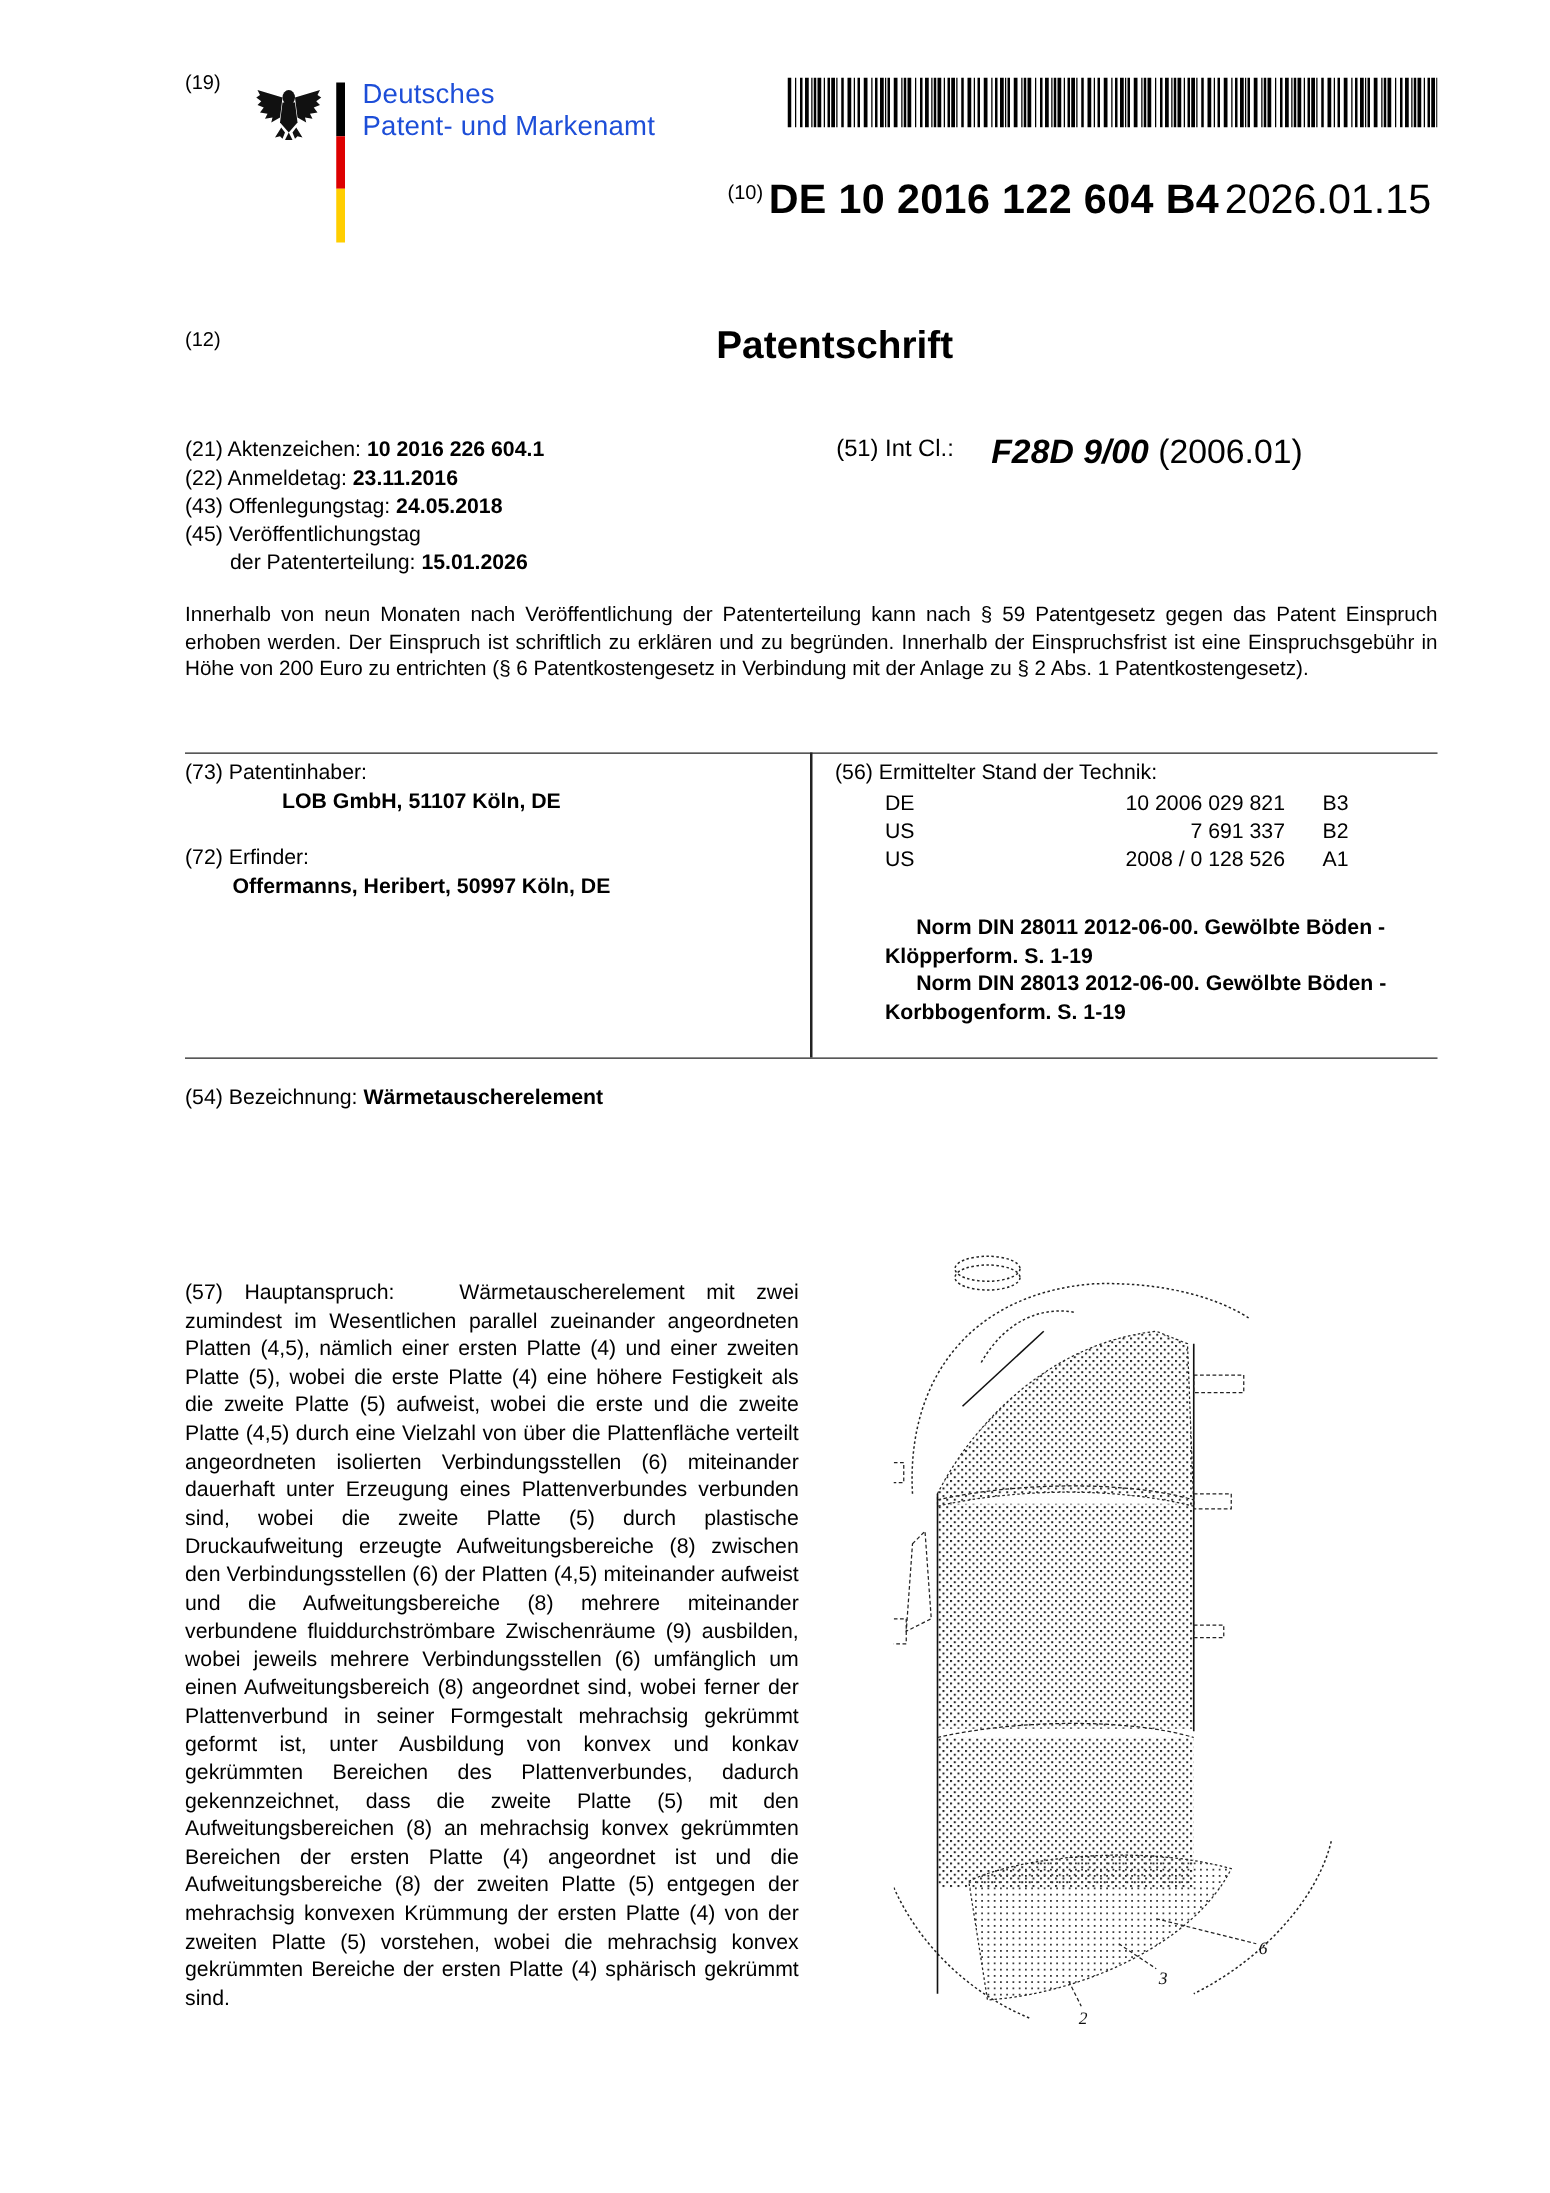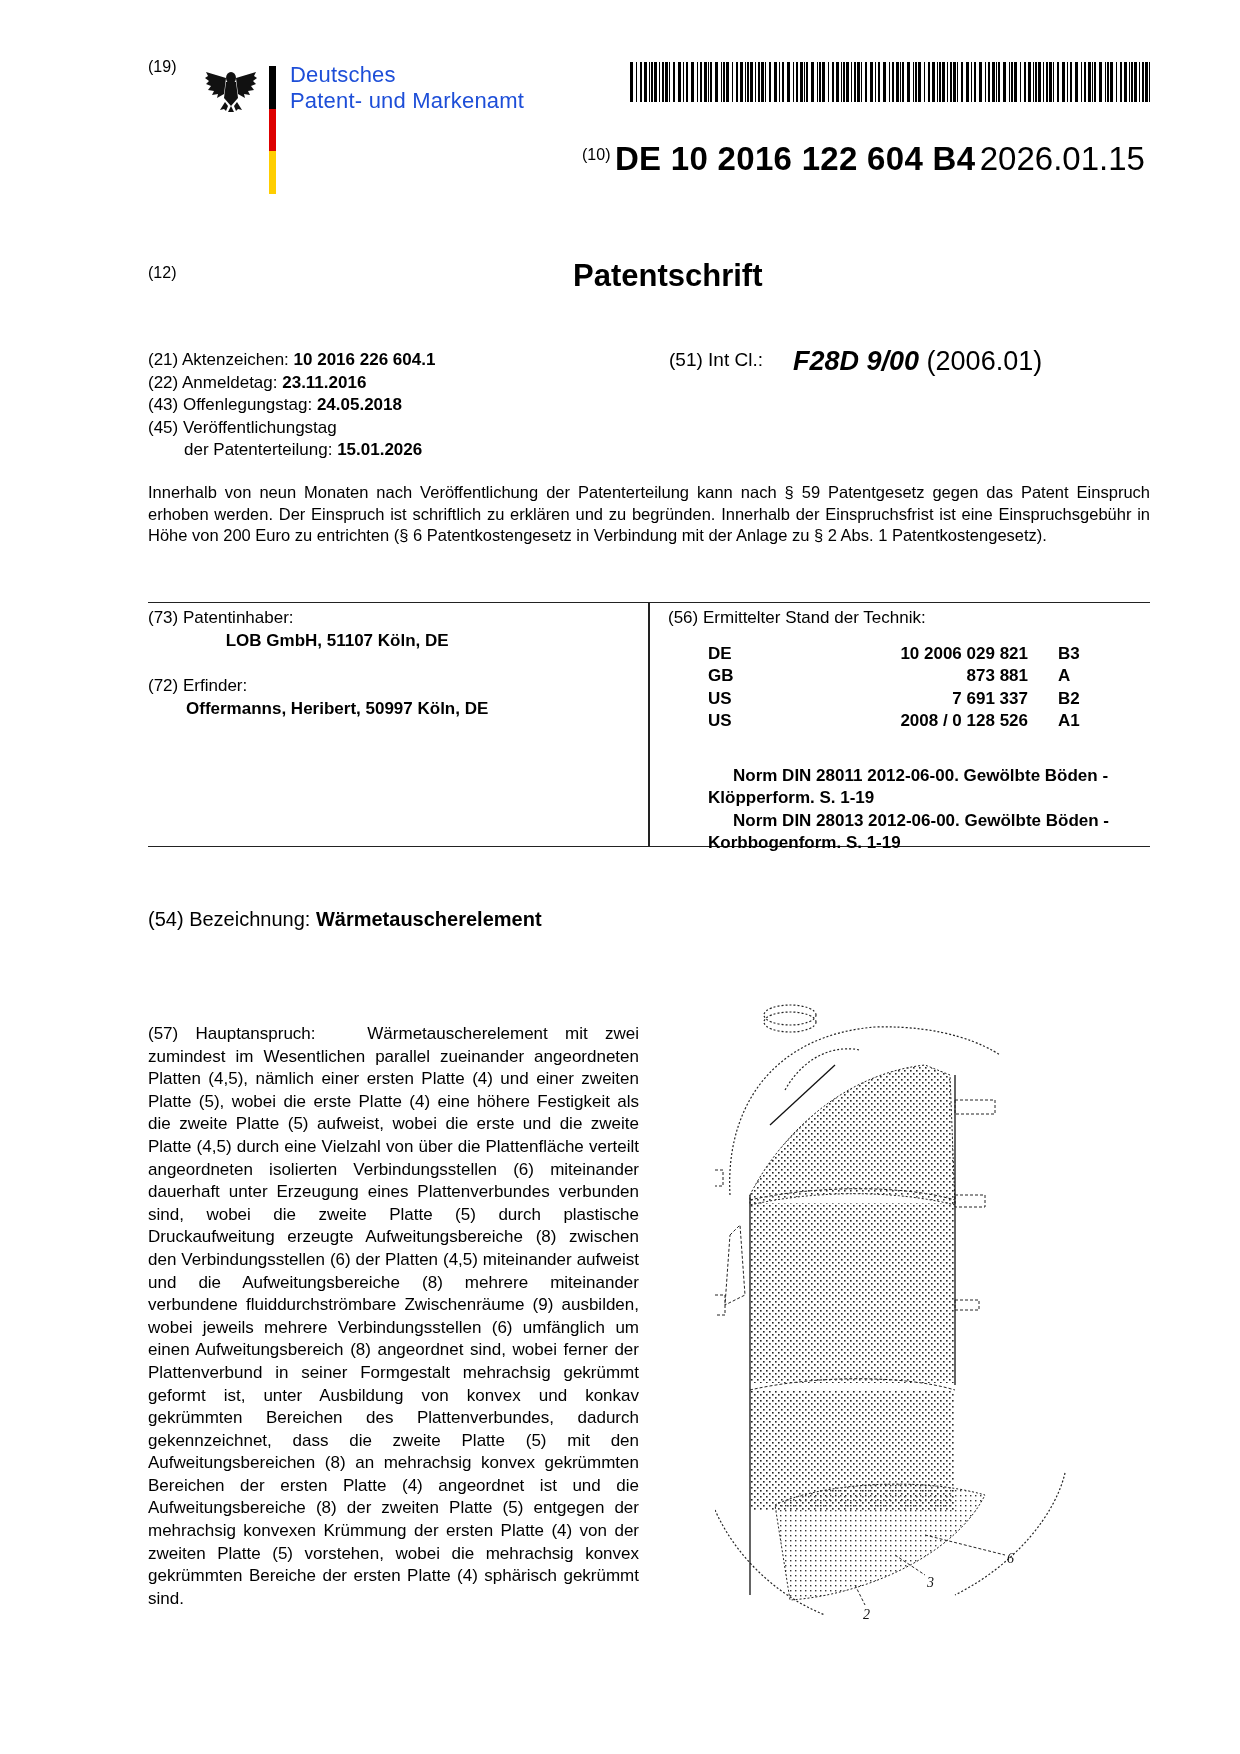--- a/index.html
+++ b/index.html
@@ -33,29 +33,29 @@
 
     #notice { left: 148px; top: 482px; width: 1002px; font-size: 16.5px; line-height: 21.5px; text-align: justify; }
 
     
     #box { left: 148px; top: 602px; width: 1002px; height: 243px; border-top: 1.5px solid #222; border-bottom: 1.5px solid #222; }
     #box-divider { left: 648px; top: 602px; width: 1.5px; height: 244px; background: #222; }
     #parties { left: 148px; top: 607px; font-size: 17px; line-height: 22.5px; }
     #parties .grp { margin-bottom: 23px; }
     #parties .val { font-weight: bold; padding-left: 38px; text-align: center; }
     #prior { left: 668px; top: 607px; font-size: 17px; line-height: 22.5px; width: 482px; }
-    #prior-table { margin-top: 13px; margin-left: 40px; border-collapse: collapse; font-weight: bold; }
+    #prior-table { margin-top: 2px; margin-left: 40px; border-collapse: collapse; font-weight: normal; }
     #prior-table td { padding: 0; height: 22.5px; }
     #prior-table td.cc { width: 140px; }
     #prior-table td.nr { width: 180px; text-align: right; padding-right: 30px; }
     #prior-table td.kd { width: 60px; }
     #npl { margin-top: 32px; margin-left: 40px; font-weight: bold; }
     #npl .first { text-indent: 25px; }
 
-    #title54 { left: 148px; top: 868px; font-size: 20px; margin-top: 40px; }
+    #title54 { left: 148px; top: 868px; font-size: 17px; }
     #title54 .val { font-weight: bold; }
 
     
     #claim { left: 148px; top: 1023px; width: 491px; font-size: 17px; line-height: 22.6px; text-align: justify; }
 
     
     #drawing { left: 715px; top: 995px; width: 410px; height: 640px; }
   </style>
 </head>
 <body>
@@ -282,25 +282,20 @@
 <div class="abs" id="prior">
   <div><span>(56)</span> <span>Ermittelter Stand der Technik:</span></div>
   <table id="prior-table">
     <tbody id="prior-body">
         <tr>
           <td class="cc">DE</td>
           <td class="nr">10 2006 029 821</td>
           <td class="kd">B3</td>
         </tr>
         <tr>
-          <td class="cc">GB</td>
-          <td class="nr">873 881</td>
-          <td class="kd">A</td>
-        </tr>
-        <tr>
           <td class="cc">US</td>
           <td class="nr">7 691 337</td>
           <td class="kd">B2</td>
         </tr>
         <tr>
           <td class="cc">US</td>
           <td class="nr">2008 / 0 128 526</td>
           <td class="kd">A1</td>
         </tr>
       </tbody>

